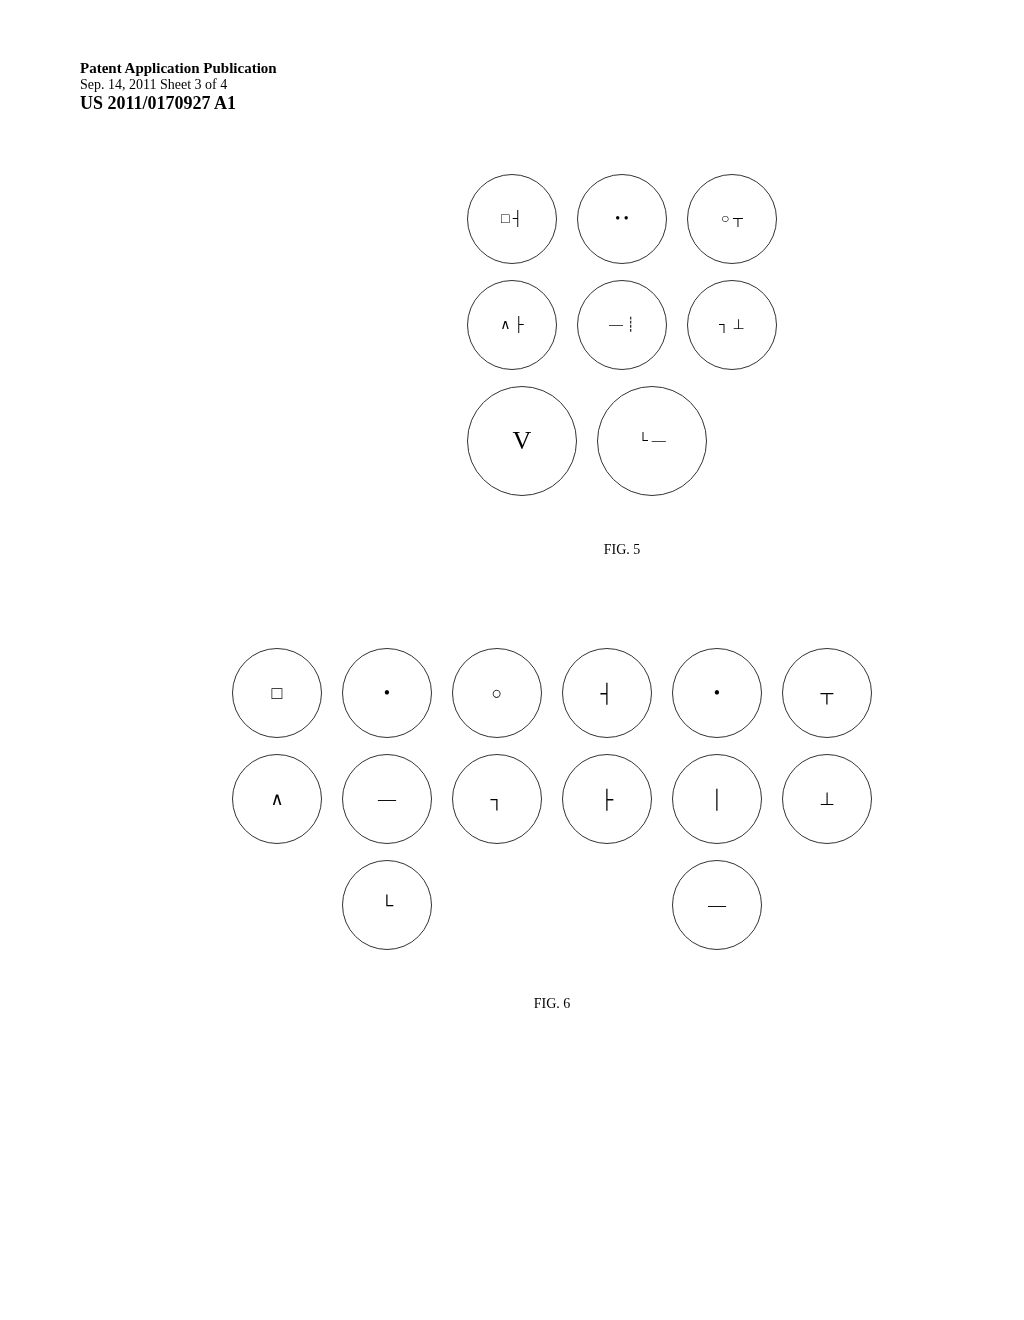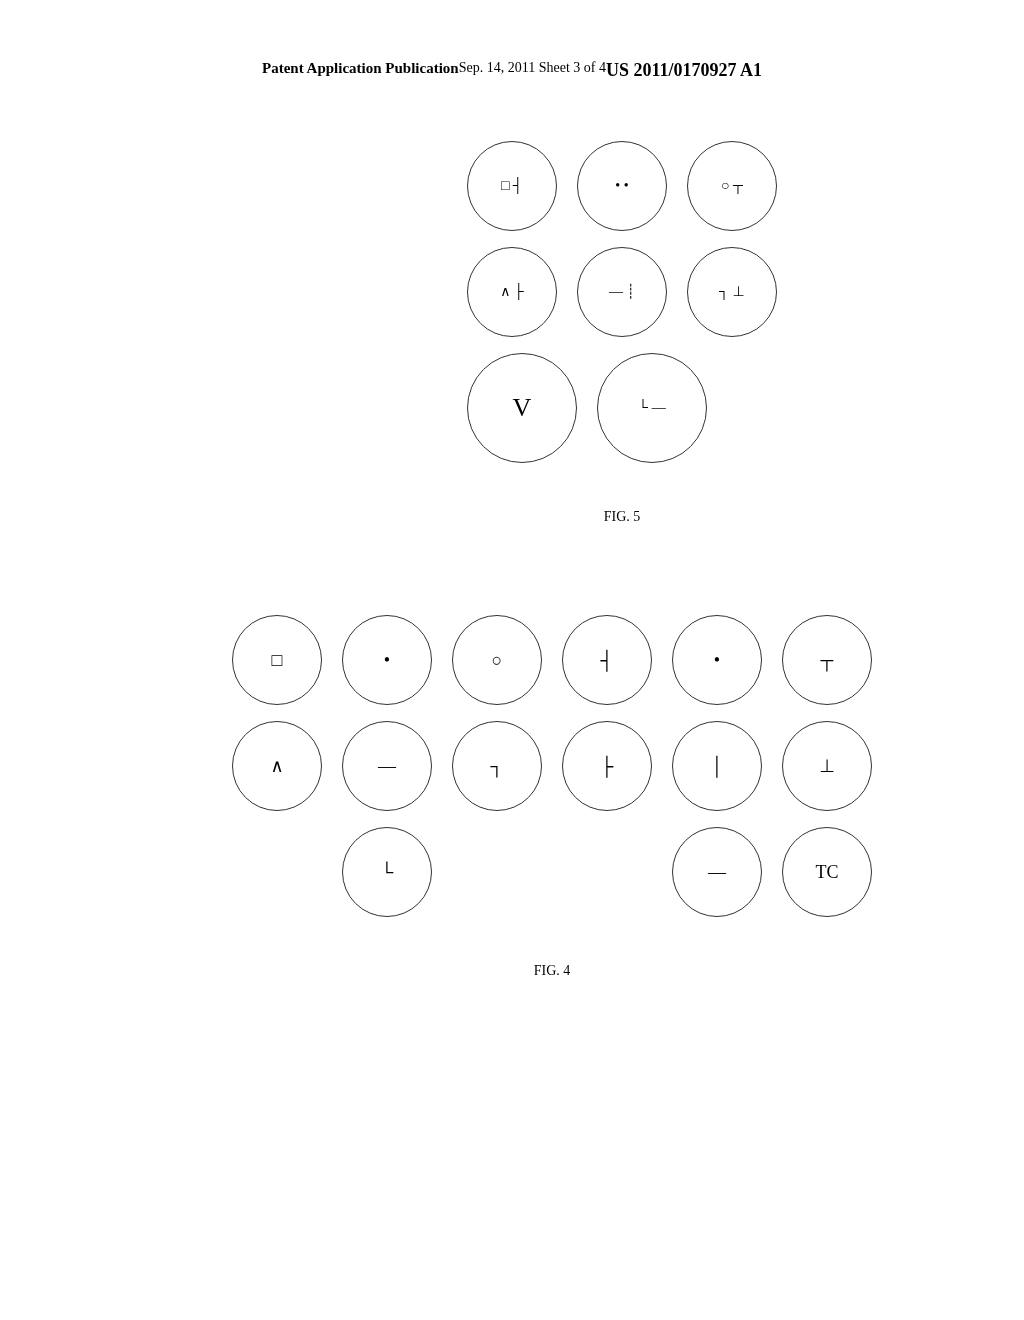--- a/index.html
+++ b/index.html
@@ -15,24 +15,25 @@
 
     .page {
       width: 1024px;
       min-height: 1320px;
       background: #fff;
       padding: 60px 80px;
     }
 
     .header {
       display: flex;
-      justify-content: center;
+      justify-content: flex-start;
       align-items: flex-start;
       margin-bottom: 60px;
       font-size: 14px;
+      flex-direction: column;
     }
 
     .header-left {
       font-weight: bold;
       font-size: 15px;
     }
 
     .header-center {
       font-size: 14px;
       text-align: center;
@@ -231,21 +232,18 @@
           <span class="symbol sym-medium">└</span>
         </div>
 
         <div style="width:90px; height:90px; visibility:hidden;"></div>
         <div style="width:90px; height:90px; visibility:hidden;"></div>
 
         <div class="circle">
           <span class="symbol sym-medium">—</span>
         </div>
 
-        <div class="circle">
-          <span class="symbol sym-medium">TC</span>
-        </div>
       </div>
     </div>
-    <div class="fig-label">FIG. 4</div>
+    <div class="fig-label">FIG. 6</div>
   </div>
 
 </div>
 
 </body></html>

